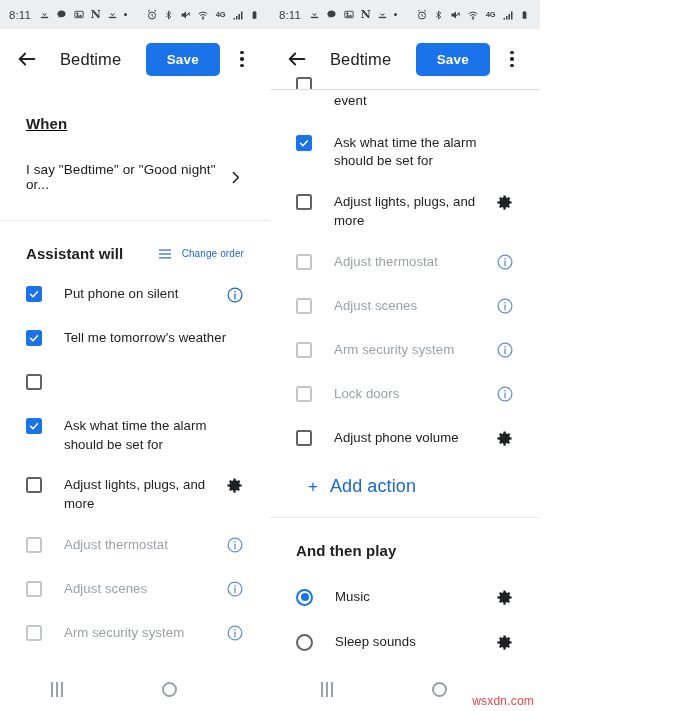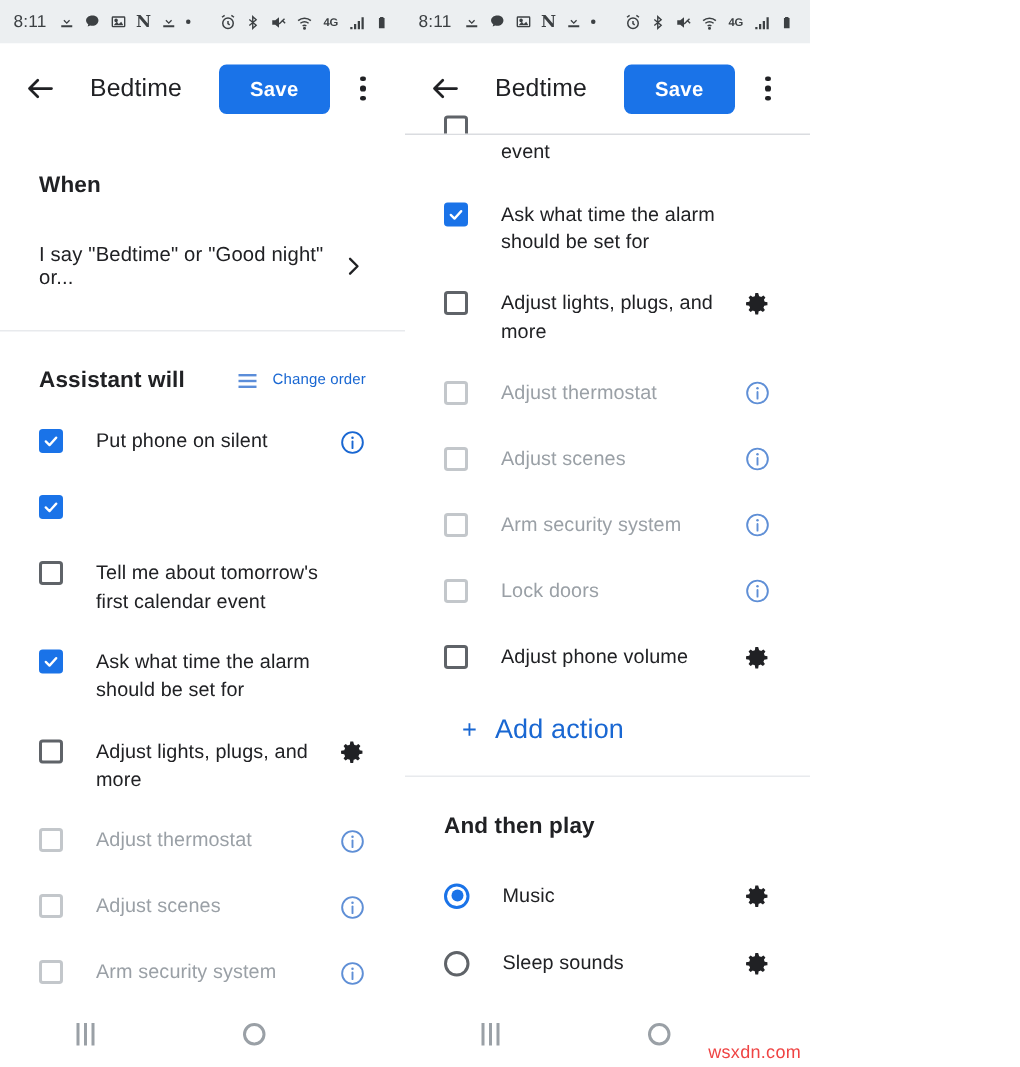--- a/index.html
+++ b/index.html
@@ -44,21 +44,21 @@
 
   .scroll-shadow{height:1px;background:#dadce0;width:100%;}
 
   
   .content{position:relative;background:#fff;}
   .section-title{
     font-size:15px;font-weight:700;color:#202124;letter-spacing:.1px;
   }
   .divider{height:1px;background:#e8eaed;width:100%;}
 
-  .when-head{padding:26px 26px 0 26px;}
+  .when-head{padding:26px 26px 0 26px;text-decoration:underline;}
   .when-row{
     display:flex;align-items:center;justify-content:space-between;
     padding:30px 26px 28px 26px;
   }
   .when-text{font-size:13.5px;color:#202124;letter-spacing:.1px;}
   .chev{color:#202124;display:flex;align-items:center;}
 
   .assist-head{
     display:flex;align-items:center;justify-content:space-between;
     padding:24px 26px 0 26px;
@@ -256,27 +256,27 @@
               </div>
             </div>
           </div>
           <div class="row">
             <div class="row-inner">
               <div class="cb checked">
                 <svg viewBox="0 0 24 24" width="12" height="12" fill="none" stroke="#ffffff" stroke-width="3" stroke-linecap="round" stroke-linejoin="round">
                   <path d="M5 12.5l5 5 9-10"></path>
                 </svg>
               </div>
+              <div class="label">Tell me tomorrow's weather</div>
               <div class="trail"></div>
             </div>
           </div>
           <div class="row">
             <div class="row-inner">
               <div class="cb"></div>
-              <div class="label">Tell me about tomorrow's first calendar event</div>
               <div class="trail"></div>
             </div>
           </div>
           <div class="row">
             <div class="row-inner">
               <div class="cb checked">
                 <svg viewBox="0 0 24 24" width="12" height="12" fill="none" stroke="#ffffff" stroke-width="3" stroke-linecap="round" stroke-linejoin="round">
                   <path d="M5 12.5l5 5 9-10"></path>
                 </svg>
               </div>

